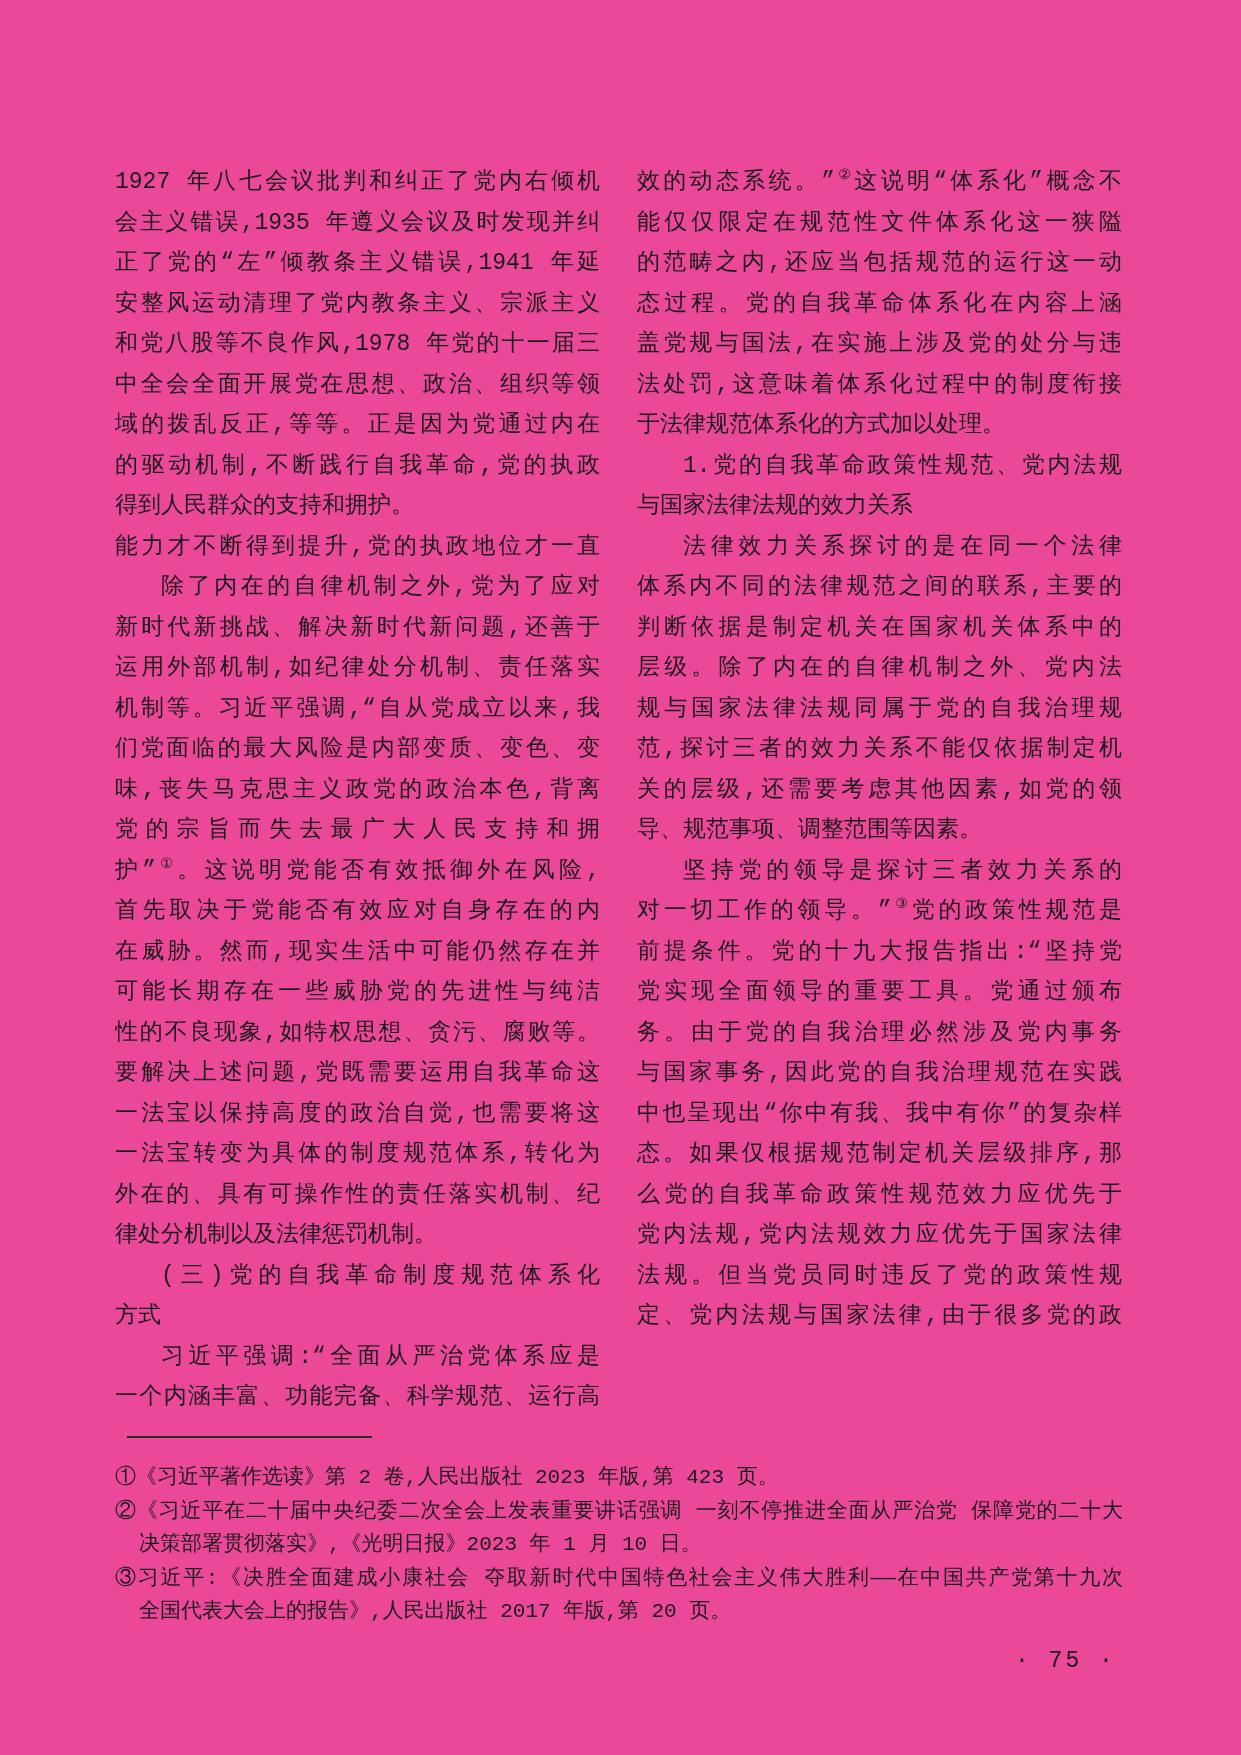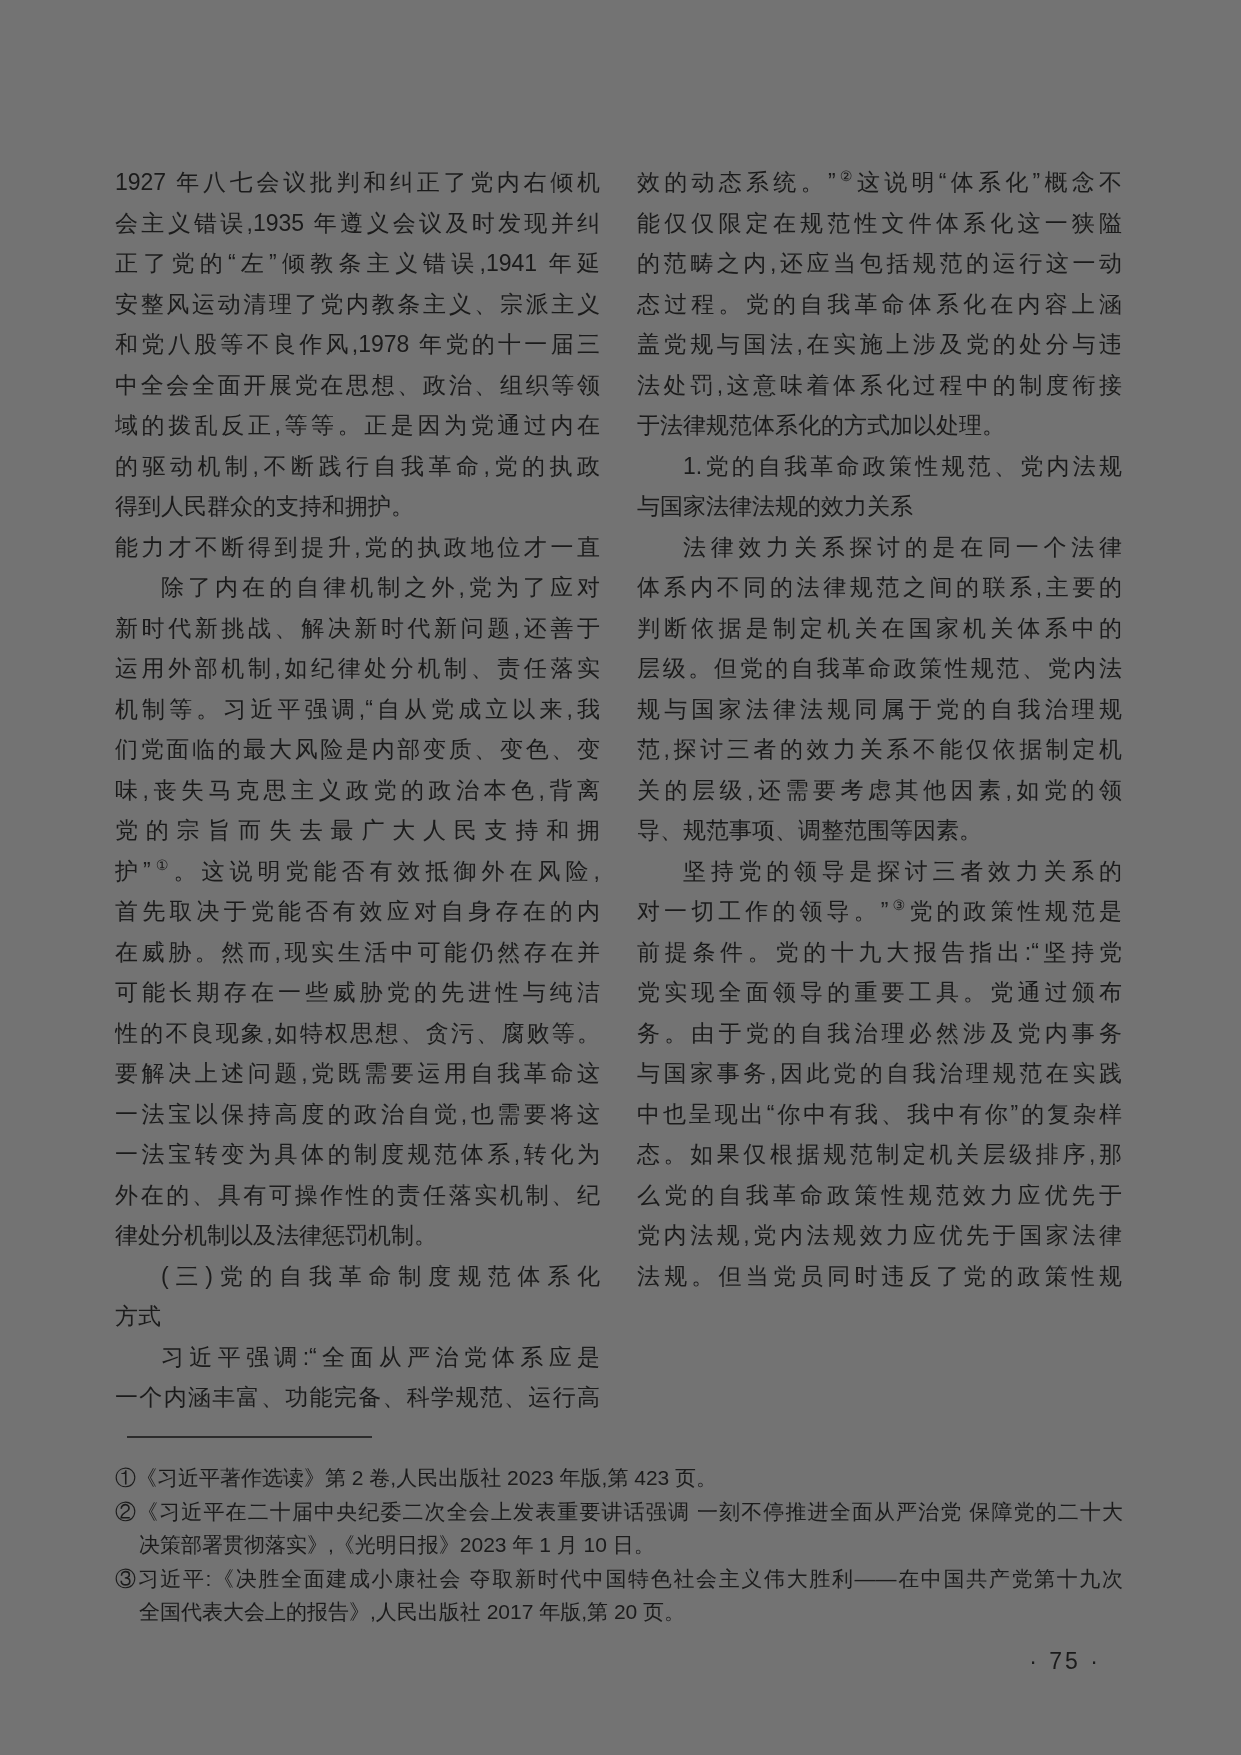--- a/index.html
+++ b/index.html
@@ -4,22 +4,22 @@
 <style>
   html, body {
     margin: 0;
     padding: 0;
     background: #ffffff;
   }
   .page {
     position: relative;
     width: 1241px;
     height: 1755px;
-    background: #737373;
-    font-family: Liberation Sans, sans-serif;
+    background: #ec4899;
+    font-family: Liberation Mono, monospace;
     color: #1b1b1b;
     overflow: hidden;
   }
   .column {
     position: absolute;
     top: 162px;
     width: 485px;
     font-size: 23px;
   }
   .column.left  { left: 115px; }
@@ -118,36 +118,37 @@
       <div class="line fill">的范畴之内,还应当包括规范的运行这一动</div>
       <div class="line fill">态过程。党的自我革命体系化在内容上涵</div>
       <div class="line fill">盖党规与国法,在实施上涉及党的处分与违</div>
       <div class="line fill">法处罚,这意味着体系化过程中的制度衔接</div>
       <div class="line">于法律规范体系化的方式加以处理。</div>
       <div class="line indent fill">1.党的自我革命政策性规范、党内法规</div>
       <div class="line">与国家法律法规的效力关系</div>
       <div class="line indent fill">法律效力关系探讨的是在同一个法律</div>
       <div class="line fill">体系内不同的法律规范之间的联系,主要的</div>
       <div class="line fill">判断依据是制定机关在国家机关体系中的</div>
-      <div class="line fill">层级。但党的自我革命政策性规范、党内法</div>
+      <div class="line fill">层级。除了内在的自律机制之外、党内法</div>
       <div class="line fill">规与国家法律法规同属于党的自我治理规</div>
       <div class="line fill">范,探讨三者的效力关系不能仅依据制定机</div>
       <div class="line fill">关的层级,还需要考虑其他因素,如党的领</div>
       <div class="line">导、规范事项、调整范围等因素。</div>
       <div class="line indent fill">坚持党的领导是探讨三者效力关系的</div>
       <div class="line fill">对一切工作的领导。”<sup>③</sup>党的政策性规范是</div>
       <div class="line fill">前提条件。党的十九大报告指出:“坚持党</div>
       <div class="line fill">党实现全面领导的重要工具。党通过颁布</div>
       <div class="line fill">务。由于党的自我治理必然涉及党内事务</div>
       <div class="line fill">与国家事务,因此党的自我治理规范在实践</div>
       <div class="line fill">中也呈现出“你中有我、我中有你”的复杂样</div>
       <div class="line fill">态。如果仅根据规范制定机关层级排序,那</div>
       <div class="line fill">么党的自我革命政策性规范效力应优先于</div>
       <div class="line fill">党内法规,党内法规效力应优先于国家法律</div>
       <div class="line fill">法规。但当党员同时违反了党的政策性规</div>
+      <div class="line fill">定、党内法规与国家法律,由于很多党的政</div>
     </div>
 
   <div class="footnote-separator"></div>
 
   <div class="footnotes">
       <div class="line">①《习近平著作选读》第 2 卷,人民出版社 2023 年版,第 423 页。</div>
       <div class="line fill">②《习近平在二十届中央纪委二次全会上发表重要讲话强调 一刻不停推进全面从严治党 保障党的二十大</div>
       <div class="line indent">决策部署贯彻落实》,《光明日报》2023 年 1 月 10 日。</div>
       <div class="line fill">③习近平:《决胜全面建成小康社会 夺取新时代中国特色社会主义伟大胜利——在中国共产党第十九次</div>
       <div class="line indent">全国代表大会上的报告》,人民出版社 2017 年版,第 20 页。</div>

